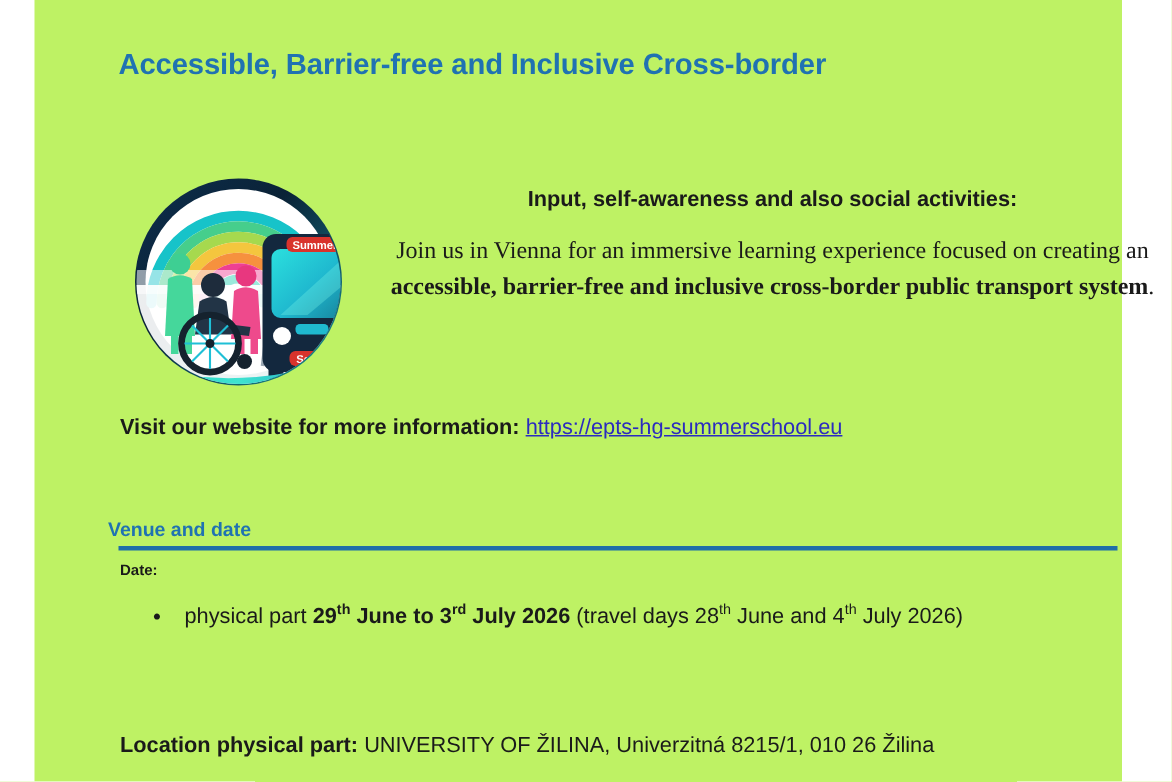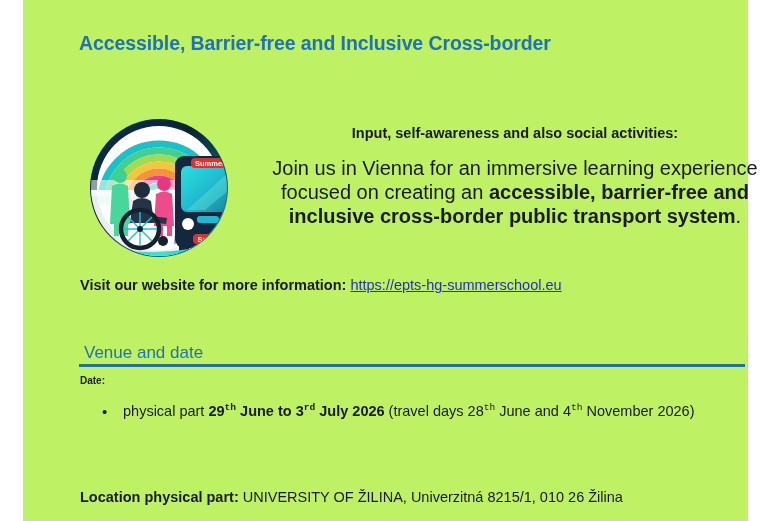--- a/index.html
+++ b/index.html
@@ -61,23 +61,24 @@
     text-align: center;
   }
   .intro-heading {
     font-size: 14.5px;
     font-weight: bold;
     color: #1a1a1a;
     line-height: 20px;
     margin-bottom: 13px;
   }
   .intro-body {
-    font-size: 20px;
+    font-size: 16px;
     line-height: 24px;
     color: #1a1a1a;
+    font-family: Liberation Serif, serif;
   }
   .intro-body b { font-weight: bold; }
 
   
   .website-line {
     position: absolute;
     left: 57px;
     top: 275px;
     font-size: 14.5px;
     line-height: 21px;
@@ -87,24 +88,24 @@
   }
   .website-line a {
     font-weight: normal;
     color: #2B2BBF;
     text-decoration: underline;
   }
 
   
   .venue-heading {
     position: absolute;
-    left: 61px;
+    left: 49px;
     top: 343px;
-    font-size: 17px;
-    font-weight: normal;
+    font-size: 13px;
+    font-weight: bold;
     color: #2072B2;
     line-height: 19px;
   }
   .venue-rule {
     position: absolute;
     left: 56px;
     top: 364px;
     width: 666px;
     height: 3px;
     background: #1F6EA8;
@@ -142,21 +143,20 @@
     left: 7px;
     top: 0;
     font-size: 15px;
     color: #1a1a1a;
   }
   .bullets li b { font-weight: bold; }
   sup {
     font-size: 0.66em;
     vertical-align: super;
     line-height: 0;
-    font-family: Liberation Mono, monospace;
   }
 
   
   .location-line {
     position: absolute;
     left: 57px;
     top: 487px;
     font-size: 14.5px;
     line-height: 21px;
     color: #1a1a1a;
@@ -288,18 +288,18 @@
     <div class="intro-body"><span>Join us in Vienna for an immersive learning experience focused on creating an </span><b>accessible, barrier-free and inclusive cross-border public transport system</b><span>.</span></div>
   </div>
 
   <div class="website-line"><span>Visit our website for more information: </span><a href="#">https://epts-hg-summerschool.eu</a></div>
 
   <div class="venue-heading">Venue and date</div>
   <div class="venue-rule"></div>
   <div class="date-label">Date:</div>
 
   <ul class="bullets">
-    <li><span>physical part </span><b>29</b><b><sup>th</sup></b><b> June to </b><b>3</b><b><sup>rd</sup></b><b> July 2026</b><span> (travel days 28</span><sup>th</sup><span> June and 4</span><sup>th</sup><span> November 2026)</span><br></li>
+    <li><span>physical part </span><b>29</b><b><sup>th</sup></b><b> June to </b><b>3</b><b><sup>rd</sup></b><b> July 2026</b><span> (travel days 28</span><sup>th</sup><span> June and 4</span><sup>th</sup><span> July 2026)</span><br></li>
   </ul>
 
   <div class="location-line"><b>Location physical part:</b><span> UNIVERSITY OF ŽILINA, Univerzitná 8215/1, 010 26  Žilina</span></div>
 
 </div>
 
 </body></html>

